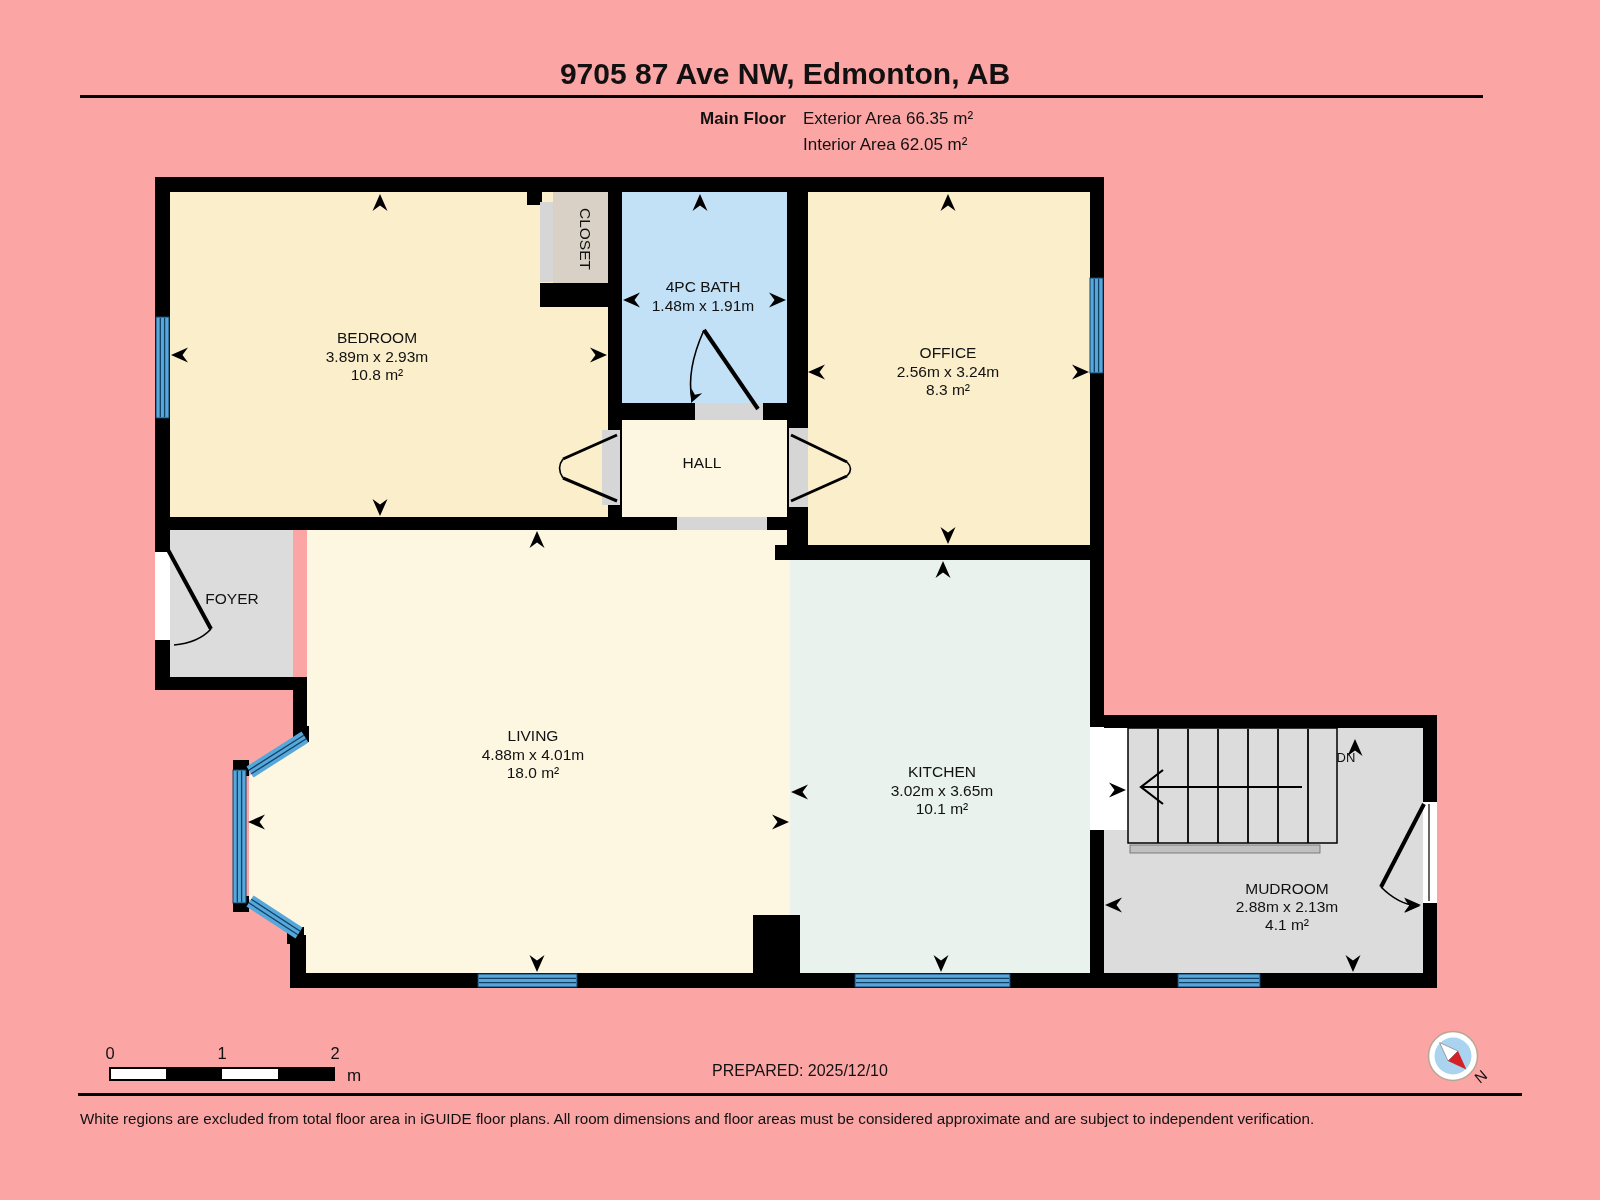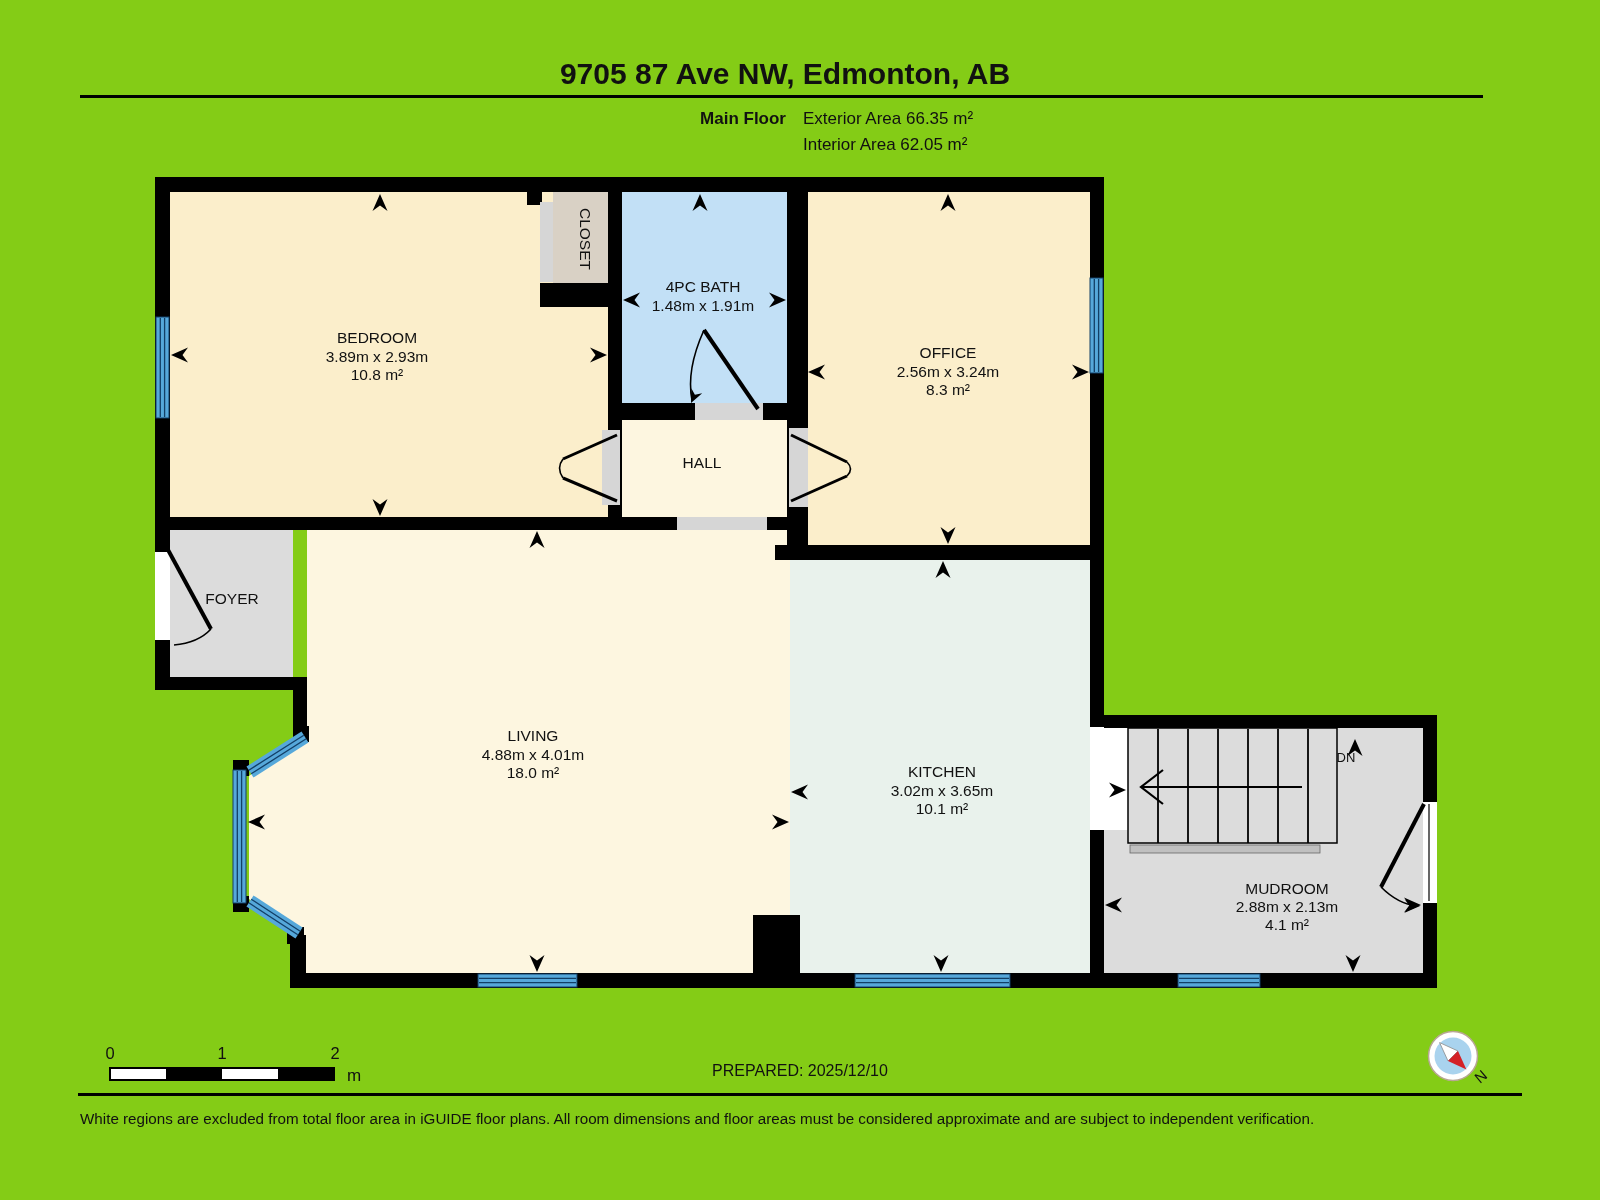--- a/index.html
+++ b/index.html
@@ -1,16 +1,16 @@
 <!DOCTYPE html>
 <html style="--wall: #000000; --room_warm: #fbeecb; --room_light: #fdf6e0; --bath_blue: #c2e0f6; --kitchen_mint: #e9f2ec; --gray_room: #dcdcdc; --closet_tan: #d9d1c5; --window_blue: #56a8da; --window_dark: #123f66; --compass_red: #d42127; --compass_blue: #a9d3ee;"><head>
 <meta charset="utf-8">
 <style>
   html,body{margin:0;padding:0;background:#ffffff;}
-  .page{position:relative;width:1600px;height:1200px;background:#84cc16;overflow:hidden;}
+  .page{position:relative;width:1600px;height:1200px;background:#fca5a5;overflow:hidden;}
   svg text{font-family:"Liberation Sans","DejaVu Sans",sans-serif;fill:#111;}
   .title{font-size:30px;font-weight:bold;text-anchor:middle;}
   .sub-b{font-size:17px;font-weight:bold;}
   .sub{font-size:17px;}
   .lbl{font-size:15.5px;text-anchor:middle;}
   .lbl-sm{font-size:13px;text-anchor:middle;}
   .tick{font-size:16.5px;text-anchor:middle;}
   .unit{font-size:17px;}
   .prep{font-size:16px;text-anchor:middle;}
   .disc{font-size:15.2px;}

